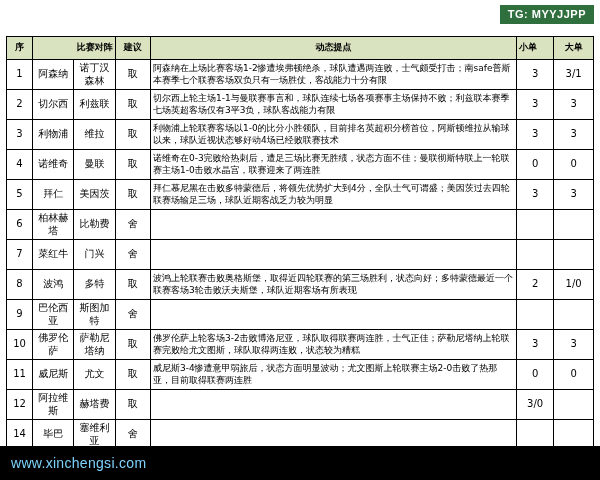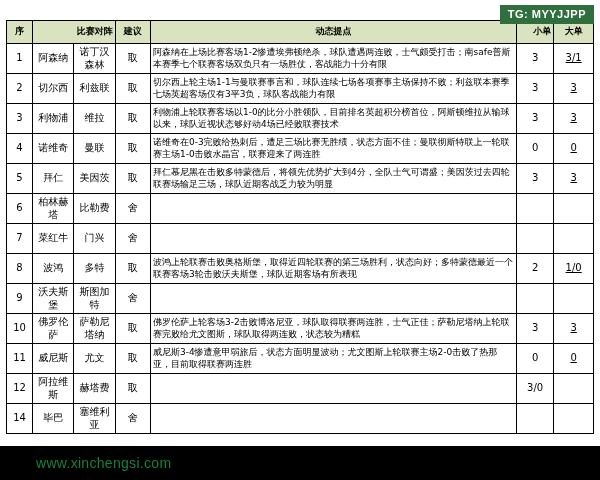--- a/index.html
+++ b/index.html
@@ -16,21 +16,21 @@
   }
   .page {
     width: 600px;
     height: 480px;
     position: relative;
     background: #ffffff;
     box-sizing: border-box;
   }
   
   .topbar {
-    height: 20px;
+    height: 36px;
     position: relative;
     background: #ffffff;
     padding-left: 43px;
   }
   .tg-tag {
     position: absolute;
     right: 6px;
     top: 5px;
     background: #2f6f3e;
     color: #ffffff;
@@ -62,46 +62,46 @@
     text-align: center;
     font-weight: bold;
     font-size: 10px;
     height: 20px;
   }
   .col-idx   { width: 18px;  text-align: center; }
   .col-match { width: 68px;  text-align: right; }
   .col-team  { width: 48px;  text-align: center; margin-left: 28px; }
   .col-adv   { width: 26px;  text-align: center; }
   .col-note  { width: 318px; text-align: center; padding: 2px 3px; }
-  .col-small { width: 28px;  text-align: right; }
+  .col-small { width: 28px;  text-align: left; }
   .col-big   { width: 30px;  text-align: center; }
 
   tbody tr { height: 30px; }
   tbody td.idx   { text-align: center; font-size: 10px; }
   tbody td.team  { text-align: center; font-size: 10px; }
   tbody td.adv   { text-align: center; font-size: 10px; }
   tbody td.small { text-align: center; font-size: 10px; }
-  tbody td.big   { text-align: center; font-size: 10px; text-decoration: underline; }
+  tbody td.big   { text-align: center; font-size: 10px; }
   tbody td.note  { text-align: left; font-size: 9px; line-height: 1.3; }
 
   
   .footer {
     position: absolute;
     left: 0;
     bottom: 0;
     width: 600px;
     height: 34px;
     background: #000000;
   }
   .footer-url {
-    color: #15803d;
+    color: #7dd3fc;
     font-size: 14px;
     font-family: "Liberation Sans", sans-serif;
     line-height: 34px;
-    padding-left: 36px;
+    padding-left: 11px;
     letter-spacing: 0.3px;
   }
 </style>
 </head>
 <body>
 
 <div class="page">
 
   <div class="topbar">
     <div class="tg-tag">TG: MYYJJPP</div>
@@ -186,21 +186,21 @@
           <td class="idx col-idx">8</td>
           <td class="team col-match">波鸿</td>
           <td class="team col-team">多特</td>
           <td class="adv col-adv">取</td>
           <td class="note col-note">波鸿上轮联赛击败奥格斯堡，取得近四轮联赛的第三场胜利，状态向好；多特蒙德最近一个联赛客场3轮击败沃夫斯堡，球队近期客场有所表现</td>
           <td class="small col-small">2</td>
           <td class="big col-big">1/0</td>
         </tr>
         <tr>
           <td class="idx col-idx">9</td>
-          <td class="team col-match">沃夫斯堡</td>
+          <td class="team col-match">巴伦西亚</td>
           <td class="team col-team">斯图加特</td>
           <td class="adv col-adv">舍</td>
           <td class="note col-note"></td>
           <td class="small col-small"></td>
           <td class="big col-big"></td>
         </tr>
         <tr>
           <td class="idx col-idx">10</td>
           <td class="team col-match">佛罗伦萨</td>
           <td class="team col-team">萨勒尼塔纳</td>

